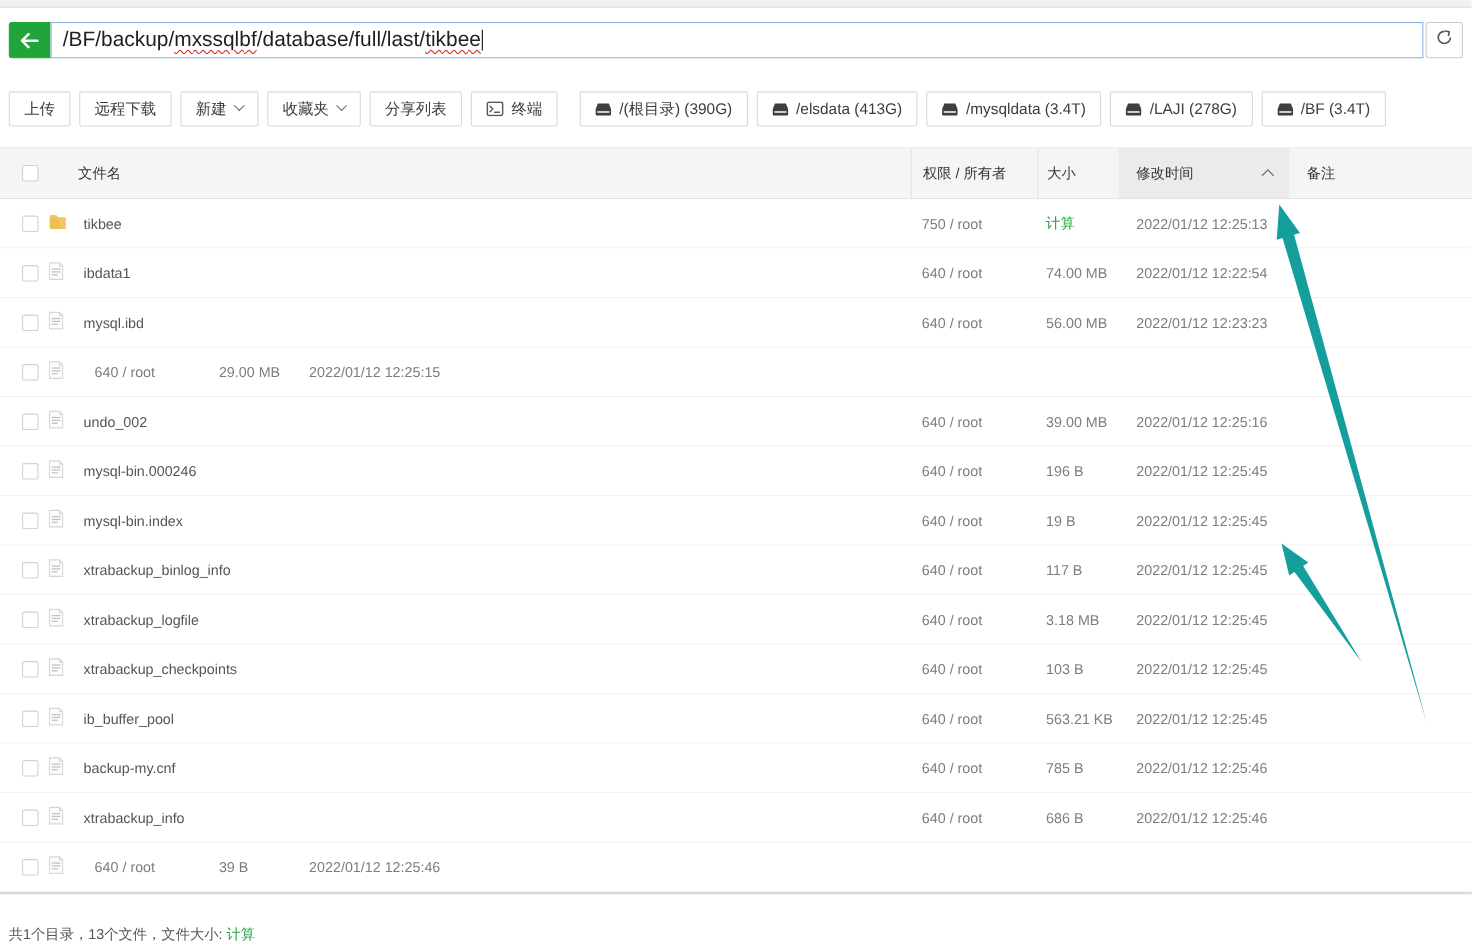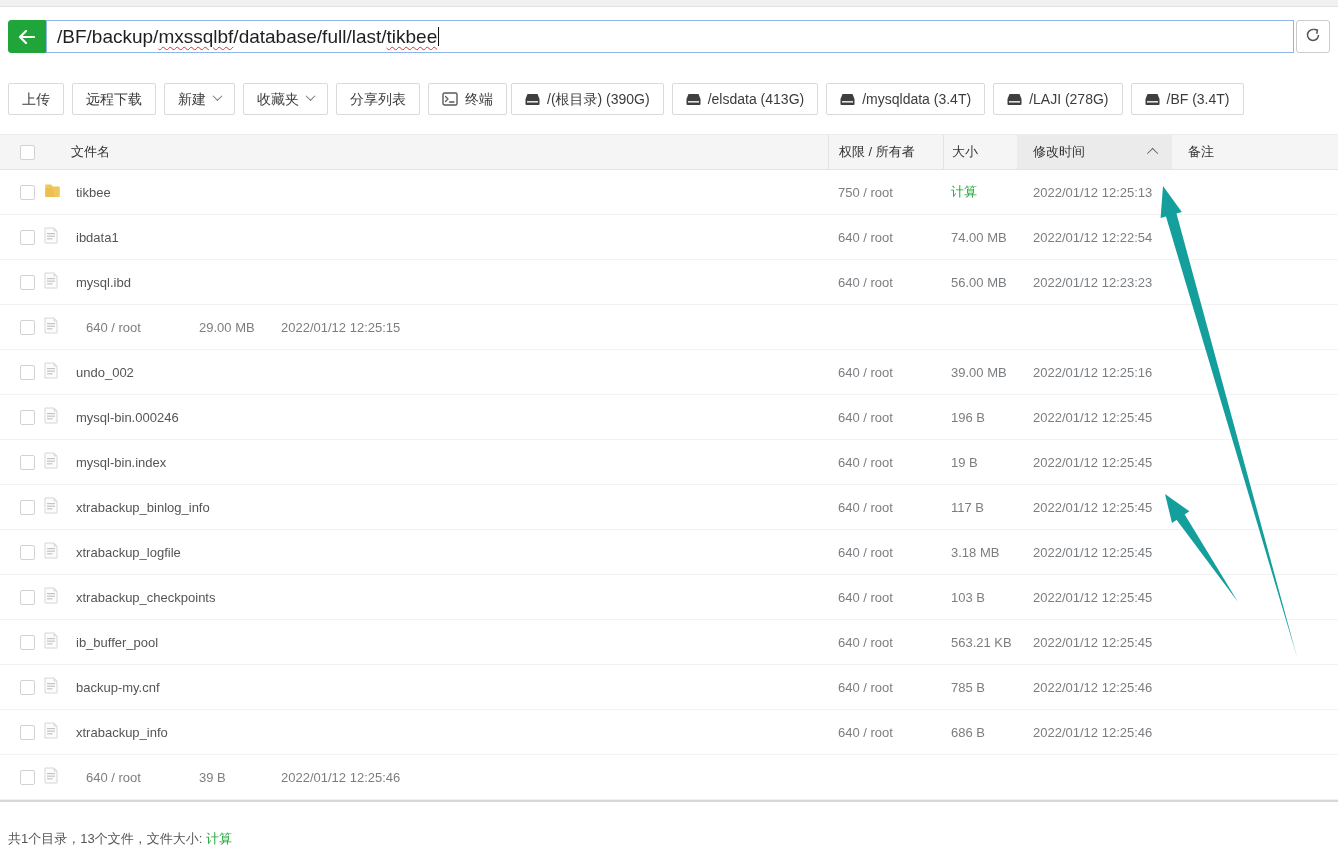--- a/index.html
+++ b/index.html
@@ -17,31 +17,31 @@
   .back-btn svg{display:block;}
   .path-input{flex:1;border:1px solid var(--focus-blue);border-left:1px solid var(--focus-blue);
     background:#fff;display:flex;align-items:center;padding:0 10px;font-size:19px;color:#1f1f1f;cursor:text;}
   .path-text span{white-space:pre;}
   .misspelled{text-decoration-line:underline;text-decoration-style:wavy;
     text-decoration-color:var(--red);text-decoration-thickness:1px;text-underline-offset:3px;}
   .caret{display:inline-block;width:1px;height:19px;background:#111;margin-left:1px;vertical-align:middle;}
   .refresh-btn{width:34px;margin-left:2px;border:1px solid #ccc;border-radius:3px;background:#fff;
     display:flex;align-items:center;justify-content:center;cursor:pointer;}
   
-  .toolbar{display:flex;align-items:center;gap:4px;margin:30px 8px 0 8px;flex-wrap:nowrap;}
+  .toolbar{display:flex;align-items:center;gap:20px;margin:30px 8px 0 8px;flex-wrap:nowrap;}
   .tb-btn{height:32px;border:1px solid #d9d9d9;border-radius:2px;background:#fff;display:inline-flex;
     align-items:center;padding:0 13px;font-size:14px;color:#3c3c3c;cursor:pointer;white-space:nowrap;}
   .tb-btn .lbl{line-height:1;}
   .chev{width:7px;height:7px;border-right:1.4px solid #777;border-bottom:1.4px solid #777;
     transform:rotate(45deg) translate(-1px,-1px);margin-left:8px;margin-top:-4px;}
   .term-ico{margin-right:7px;display:flex;}
   .disk-ico{margin-right:7px;display:flex;}
   
   .file-table{margin-top:19px;font-size:13px;}
-  .thead{display:flex;align-items:center;height:36px;background:#f5f5f5;
+  .thead{display:flex;align-items:center;height:47px;background:#f5f5f5;
     border-top:1px solid #ececec;border-bottom:1px solid #e3e3e3;color:#333;}
   .trow{display:flex;align-items:center;height:45px;border-bottom:1px solid #f2f2f2;background:#fff;cursor:pointer;}
   .tbody{border-bottom:2px solid #d7d7d7;}
   .c-check{width:44px;padding-left:20px;display:flex;align-items:center;}
   .cb{width:15px;height:15px;border:1px solid #d2d2d2;border-radius:2px;background:#fff;display:inline-block;cursor:pointer;}
   .c-icon{width:32px;display:flex;align-items:center;}
   .c-name{flex:1;color:#555;}
   .thead .c-name{color:#333;padding-left:27px;}
   .c-perm{width:115px;padding-left:10px;color:#7b7e81;}
   .c-size{width:74px;padding-left:8px;color:#7b7e81;}

